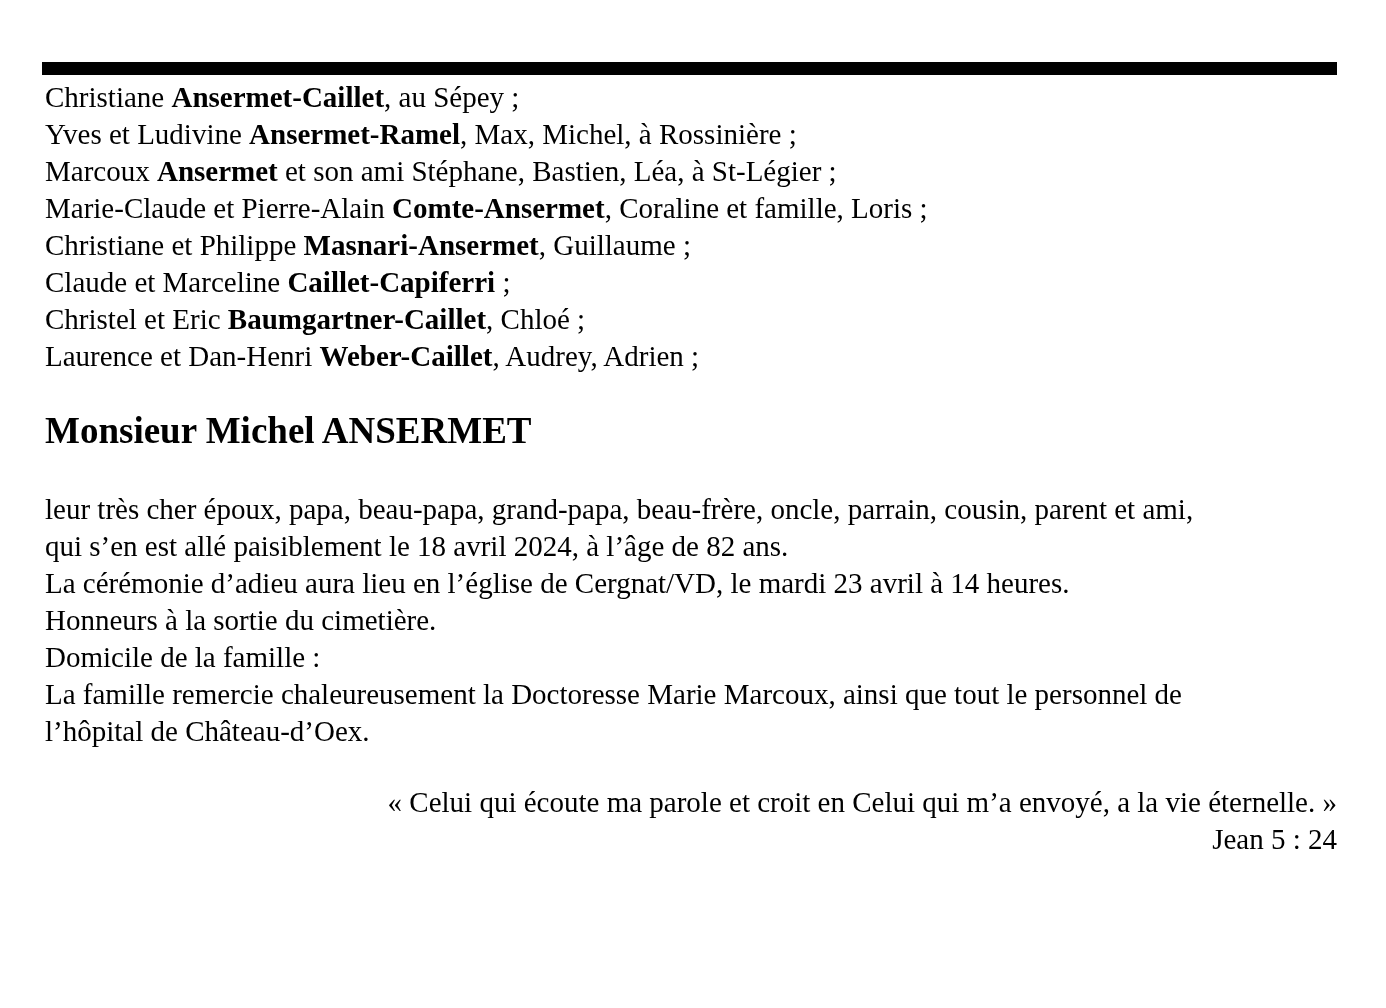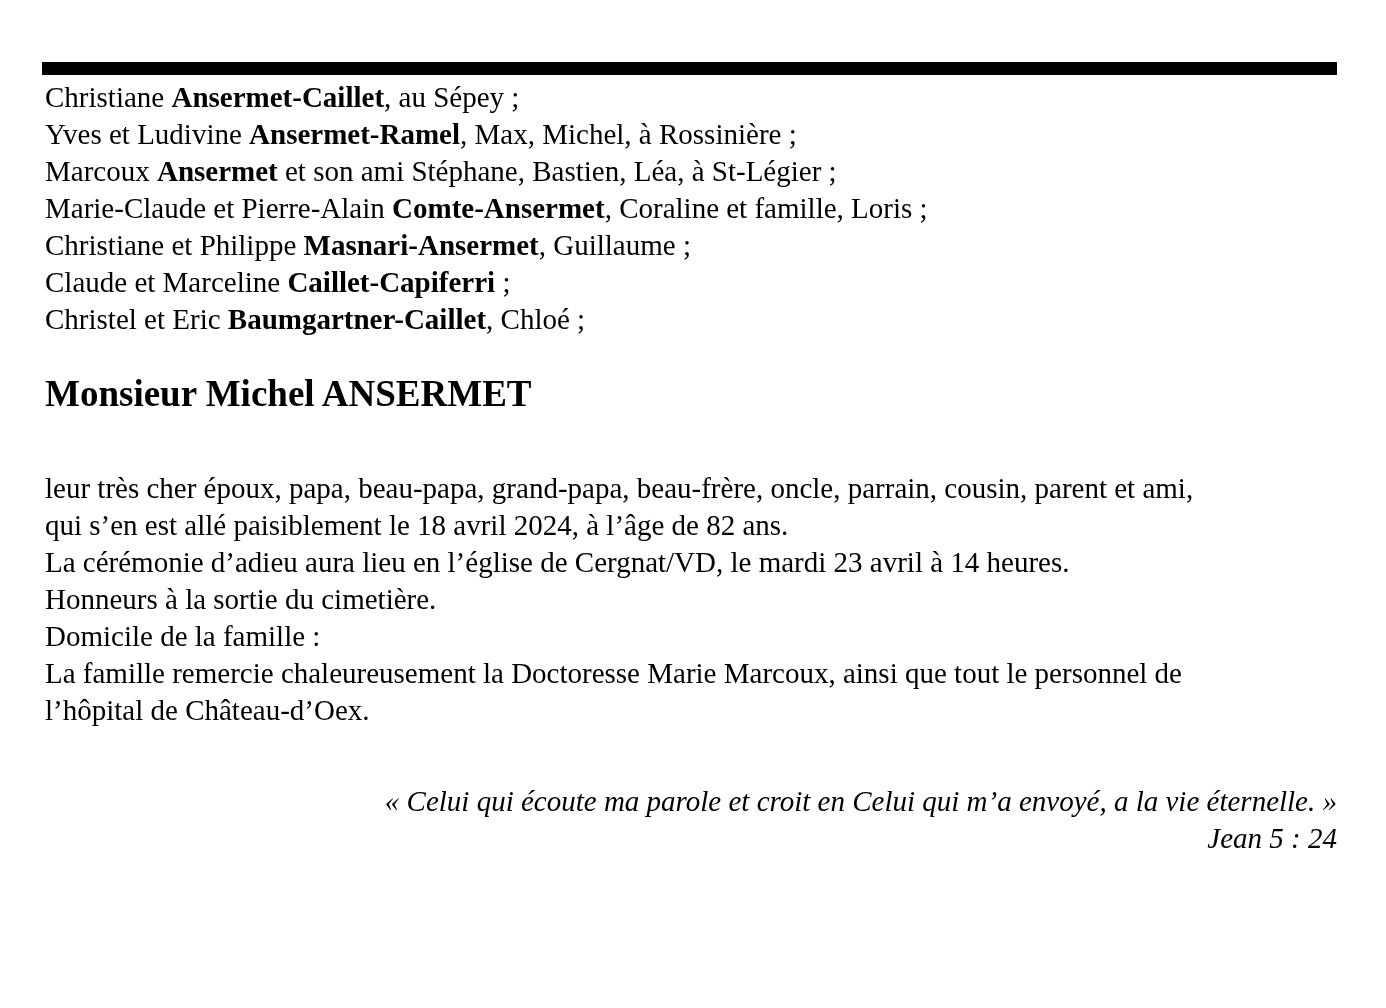--- a/index.html
+++ b/index.html
@@ -34,42 +34,42 @@
   }
   .line { white-space: nowrap; }
   .b { font-weight: bold; }
   .title {
     margin: 37px 0 0 0;
     font-size: 37px;
     line-height: 37px;
     font-weight: bold;
     text-align: left;
   }
-  .body-block { margin-top: 58px; }
+  .body-block { margin-top: 42px; }
   .quote-block {
-    margin-top: 54px;
+    margin-top: 34px;
     text-align: right;
-    font-style: italic;
   }
 </style>
 </head>
 <body>
 
 <div class="page">
   <div class="rule rule-top"></div>
 
   <div class="content">
     <section id="family-list">
         <div class="line"><span>Christiane </span><span class="b">Ansermet-Caillet</span><span>, au Sépey ;</span></div>
         <div class="line"><span>Yves et Ludivine </span><span class="b">Ansermet-Ramel</span><span>, Max, Michel, à Rossinière ;</span></div>
         <div class="line"><span>Marcoux </span><span class="b">Ansermet</span><span> et son ami Stéphane, Bastien, Léa, à St-Légier ;</span></div>
         <div class="line"><span>Marie-Claude et Pierre-Alain </span><span class="b">Comte-Ansermet</span><span>, Coraline et famille, Loris ;</span></div>
         <div class="line"><span>Christiane et Philippe </span><span class="b">Masnari-Ansermet</span><span>, Guillaume ;</span></div>
         <div class="line"><span>Claude et Marceline </span><span class="b">Caillet-Capiferri</span><span> ;</span></div>
         <div class="line"><span>Christel et Eric </span><span class="b">Baumgartner-Caillet</span><span>, Chloé ;</span></div>
+        <div class="line"><span>Laurence et Dan-Henri </span><span class="b">Weber-Caillet</span><span>, Audrey, Adrien ;</span></div>
       </section>
 
     <h1 class="title">Monsieur Michel ANSERMET</h1>
 
     <section id="body-block" class="body-block">
         <div class="line"><span>leur très cher époux, papa, beau-papa, grand-papa, beau-frère, oncle, parrain, cousin, parent et ami,</span></div>
         <div class="line"><span>qui s’en est allé paisiblement le 18 avril 2024, à l’âge de 82 ans.</span></div>
         <div class="line"><span>La cérémonie d’adieu aura lieu en l’église de Cergnat/VD, le mardi 23 avril à 14 heures.</span></div>
         <div class="line"><span>Honneurs à la sortie du cimetière.</span></div>
         <div class="line"><span>Domicile de la famille :</span></div>

